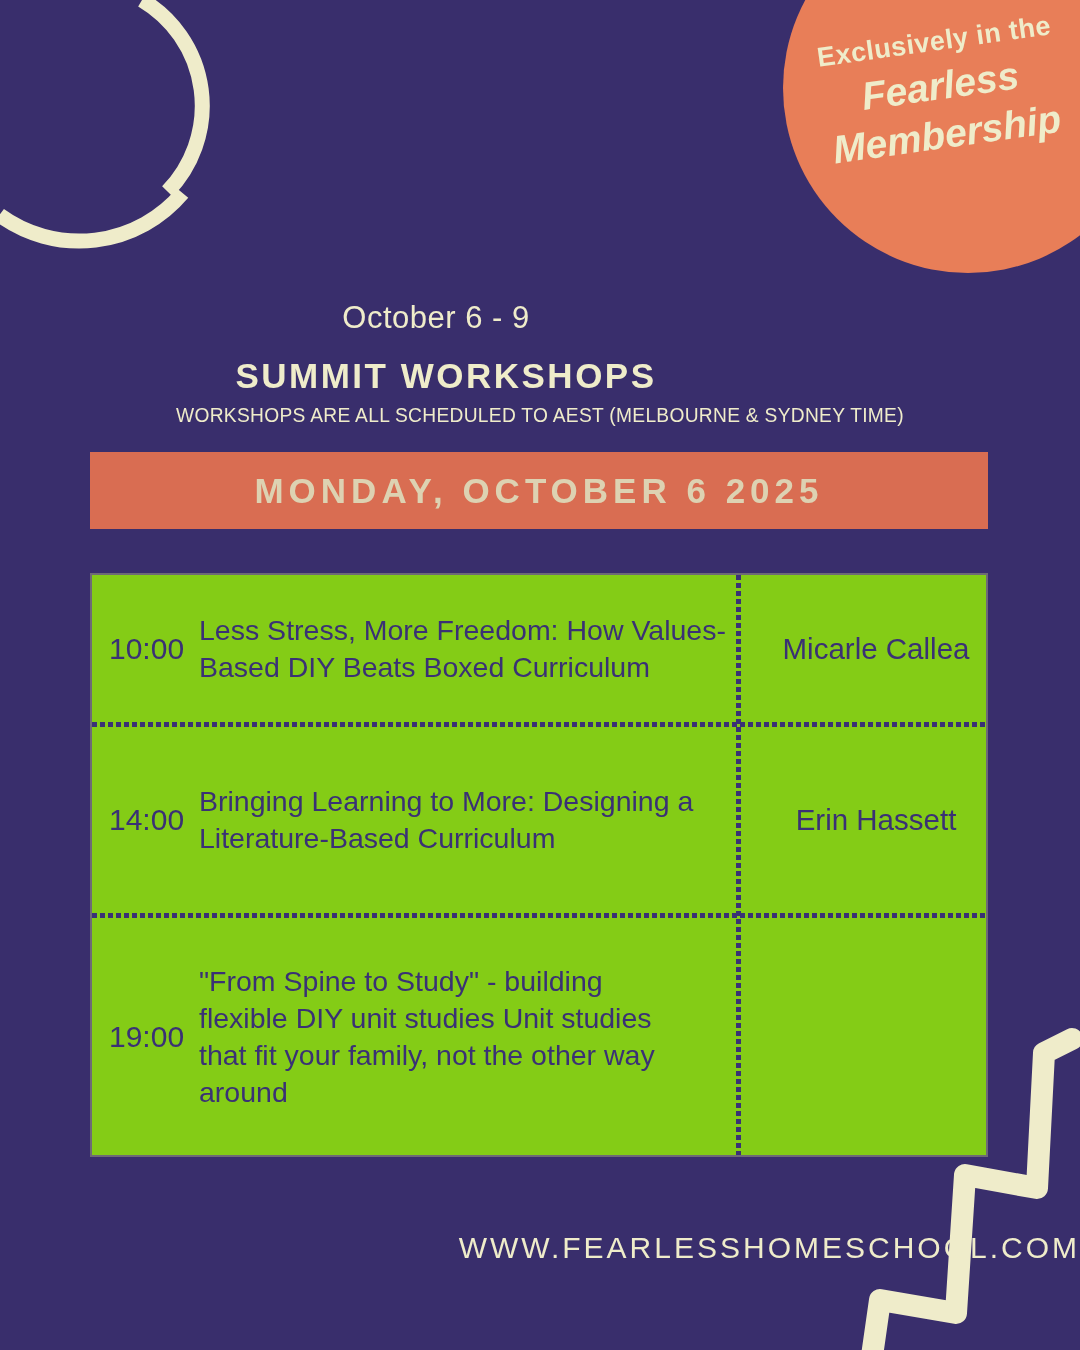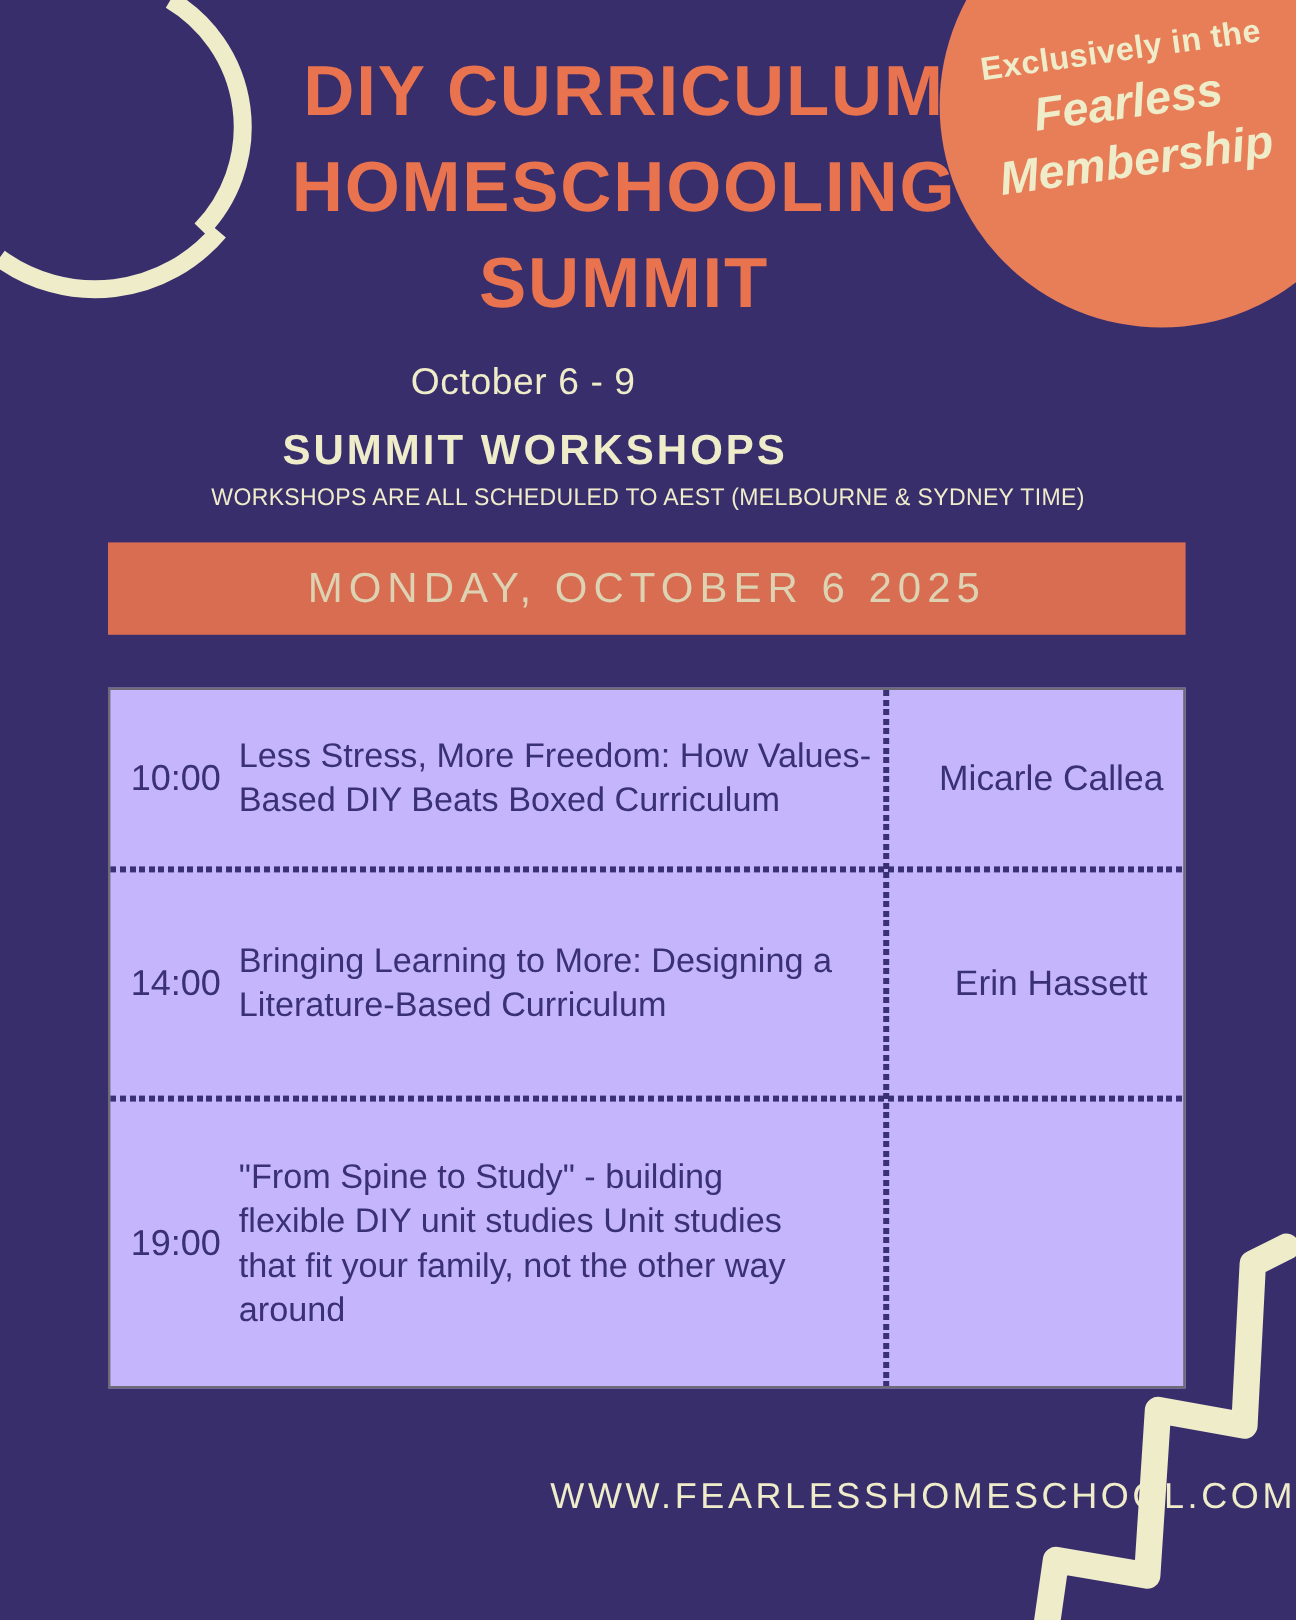--- a/index.html
+++ b/index.html
@@ -44,27 +44,27 @@
     color:var(--cream,#efecca);font-size:20px;letter-spacing:.3px;
     transform:scaleX(.96);transform-origin:center;
   }
 
   
   .day-banner{
     position:absolute;left:90px;top:452px;width:898px;height:77px;
     background:var(--banner_orange,#d96d52);
     display:flex;align-items:center;justify-content:center;
     color:var(--banner_text,#ddd2b2);
-    font-size:35px;font-weight:normal;letter-spacing:5px;
+    font-size:35px;font-weight:bold;letter-spacing:5px;
   }
 
   
   .schedule{
     position:absolute;left:90px;top:573px;width:898px;height:584px;
-    background:#c4b5fd;border:2px solid #6e6a76;box-sizing:border-box;
+    background:#84cc16;border:2px solid #6e6a76;box-sizing:border-box;
     color:var(--table_text,#3a3175);
   }
   .vdivider{
     position:absolute;left:644px;top:0;bottom:0;width:5px;
     background-image:repeating-linear-gradient(to bottom,var(--table_text,#3a3175) 0 5px,transparent 5px 8px);
   }
   .hdivider{
     position:absolute;left:0;width:100%;height:5px;
     background-image:repeating-linear-gradient(to right,var(--table_text,#3a3175) 0 5px,transparent 5px 8px);
   }
@@ -97,25 +97,20 @@
     <circle cx="968" cy="88" r="185" style="fill:var(--badge_orange,#e87e58)"></circle>
     <polyline points="1072,1039 1044,1053 1037,1188 965,1175 956,1313 880,1300 872,1356" fill="none" style="stroke:var(--cream,#efecca)" stroke-width="22" stroke-linejoin="round" stroke-linecap="round"></polyline>
   </svg>
 
   <div class="badge-text">
     <div class="badge-line1">Exclusively in the</div>
     <div class="badge-line2">Fearless</div>
     <div class="badge-line3">Membership</div>
   </div>
 
-  <div class="main-title">
-    <div>DIY CURRICULUM</div>
-    <div>HOMESCHOOLING</div>
-    <div>SUMMIT</div>
-  </div>
 
   <div class="dates">October 6 - 9</div>
   <div class="section-heading">SUMMIT WORKSHOPS</div>
   <div class="tz-note">WORKSHOPS ARE ALL SCHEDULED TO AEST (MELBOURNE &amp; SYDNEY TIME)</div>
 
   <div class="day-banner">MONDAY, OCTOBER 6 2025</div>
 
   <div class="schedule">
     <div class="vdivider"></div>
     <div class="hdivider h1"></div>

